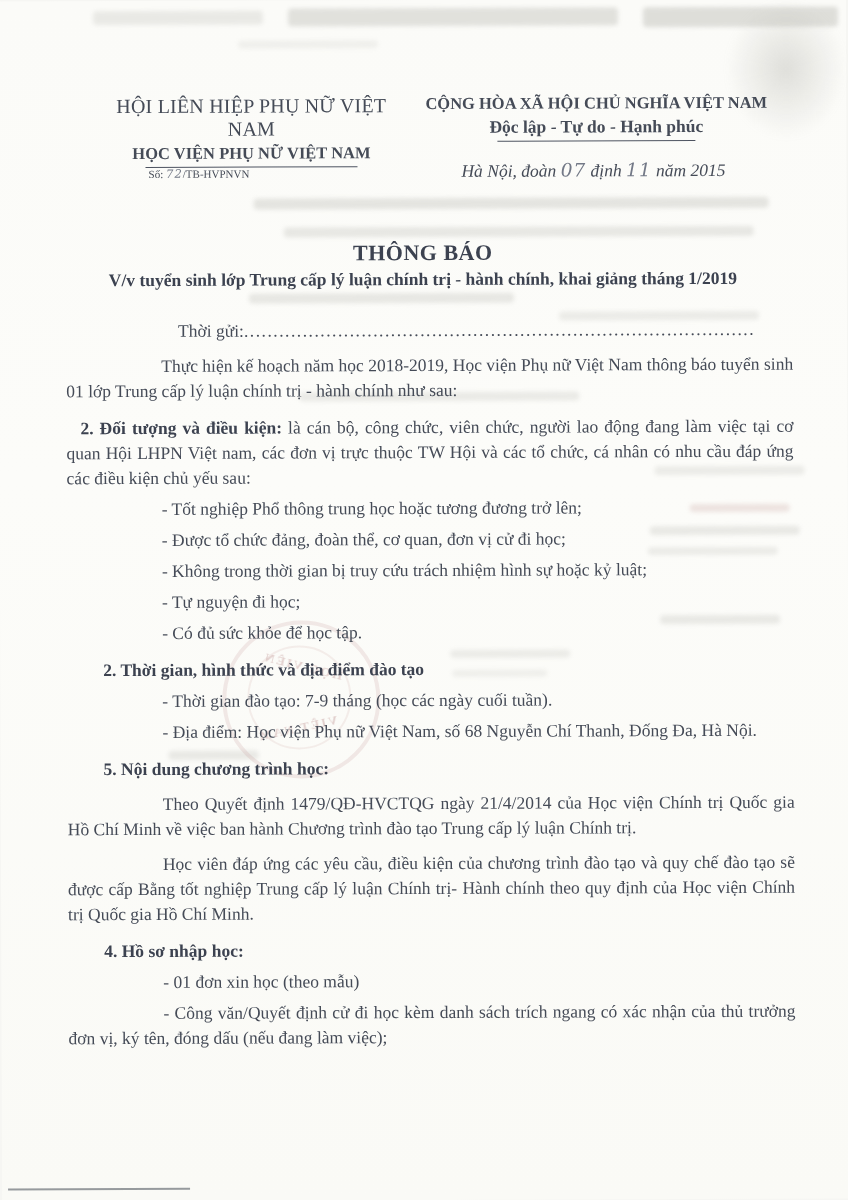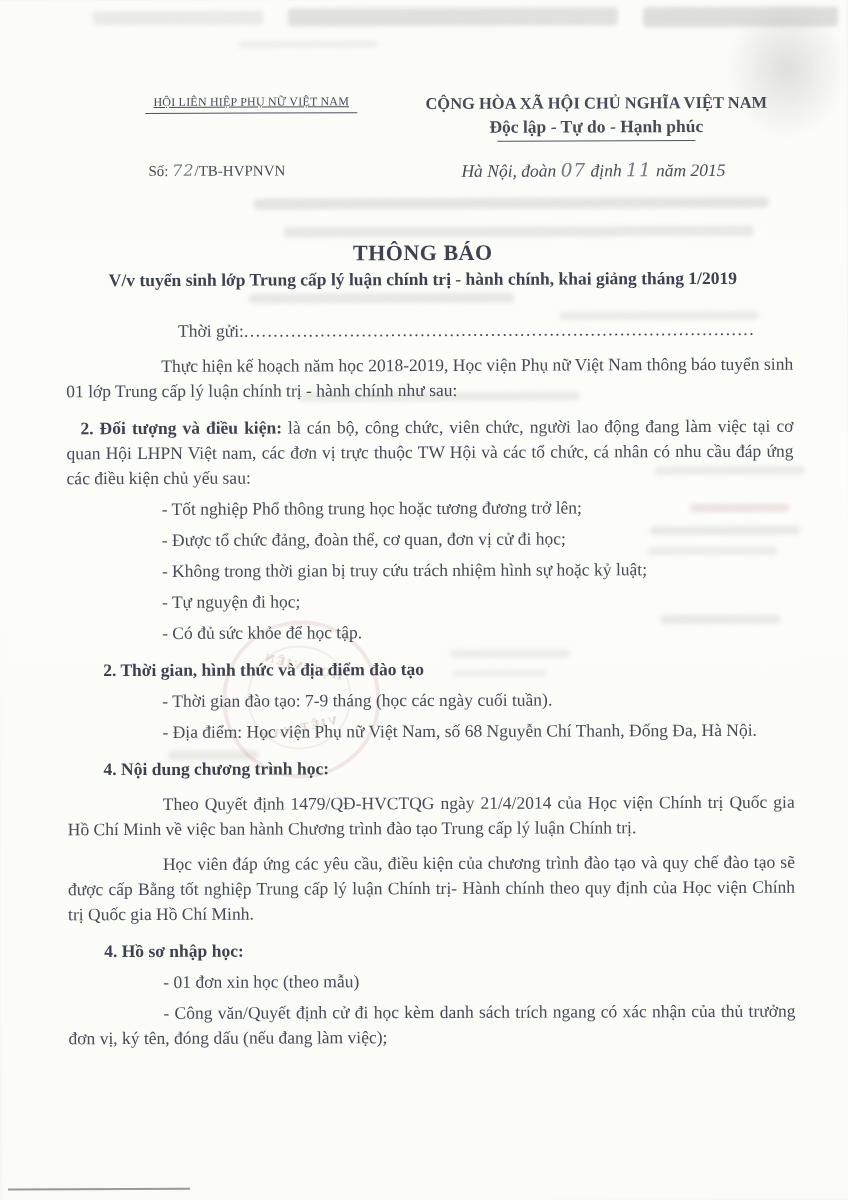--- a/index.html
+++ b/index.html
@@ -40,29 +40,29 @@
     position:absolute;right:0;top:0;width:120px;height:140px;
     background:radial-gradient(closest-side,rgba(170,170,162,.35),rgba(170,170,162,0));
     filter:blur(3px);pointer-events:none;
   }
   .edge-line{
     position:absolute;left:6px;top:1187px;width:182px;height:2px;
     background:#6b7078;opacity:.7;pointer-events:none;
   }
   
   .header-left{position:absolute;top:94px;left:112px;width:282px;text-align:center;}
-  .org-parent{font-size:12px;letter-spacing:.2px;text-decoration:underline;}
+  .org-parent{font-size:20px;letter-spacing:.2px;}
   .org-name{font-size:16.5px;font-weight:bold;margin-top:3px;}
   .rule{border-top:1.6px solid #4d5360;margin:3px auto 0;height:0;}
   .rule-left{width:212px;}
   .rule-right{width:198px;}
   .header-right{position:absolute;top:94px;left:424px;width:348px;text-align:center;}
   .motto1{font-size:16.5px;font-weight:bold;}
   .motto2{font-size:17.5px;font-weight:bold;margin-top:3px;}
-  .doc-number{position:absolute;top:160px;left:150px;font-size:15px;}
+  .doc-number{position:absolute;top:166px;left:150px;font-size:11px;}
   .dateline{position:absolute;top:160px;left:445px;width:300px;font-size:17.5px;font-style:italic;text-align:center;}
   .hand{
     font-family:"DejaVu Serif",serif;font-style:italic;color:#737987;
     font-size:1.06em;letter-spacing:1px;
   }
   
   .doc-title{position:absolute;top:240px;left:0;width:100%;text-align:center;
     font-size:22px;font-weight:bold;letter-spacing:.5px;color:#3c4250;}
   .doc-subtitle{position:absolute;top:269px;left:0;width:100%;text-align:center;
     font-size:17.5px;font-weight:bold;color:#3c4250;}
@@ -105,20 +105,21 @@
 
   <div class="stamp-ring">
     <div class="inner"></div>
     <div class="stamp-text t1">HỌC VIỆN</div>
     <div class="stamp-text t2">VIỆT NAM</div>
   </div>
   <div class="edge-line"></div>
 
   <div class="header-left">
     <div class="org-parent">HỘI LIÊN HIỆP PHỤ NỮ VIỆT NAM</div>
+    <div class="org-name">HỌC VIỆN PHỤ NỮ VIỆT NAM</div>
     <div class="rule rule-left"></div>
   </div>
 
   <div class="header-right">
     <div class="motto1">CỘNG HÒA XÃ HỘI CHỦ NGHĨA VIỆT NAM</div>
     <div class="motto2">Độc lập - Tự do - Hạnh phúc</div>
     <div class="rule rule-right"></div>
   </div>
 
   <div class="doc-number"><span>Số:</span> <span class="hand">72</span><span>/TB-HVPNVN</span></div>
@@ -137,21 +138,21 @@
     <div>
         <p class="sec-head run-in"><b>2. Đối tượng và điều kiện:</b> là cán bộ, công chức, viên chức, người lao động đang làm việc tại cơ quan Hội LHPN Việt nam, các đơn vị trực thuộc TW Hội và các tổ chức, cá nhân có nhu cầu đáp ứng các điều kiện chủ yếu sau:</p>
         <p class="bullet">- Tốt nghiệp Phổ thông trung học hoặc tương đương trở lên;</p>
         <p class="bullet">- Được tổ chức đảng, đoàn thể, cơ quan, đơn vị cử đi học;</p>
         <p class="bullet">- Không trong thời gian bị truy cứu trách nhiệm hình sự hoặc kỷ luật;</p>
         <p class="bullet">- Tự nguyện đi học;</p>
         <p class="bullet">- Có đủ sức khỏe để học tập.</p>
         <p class="sec-head"><b>2. Thời gian, hình thức và địa điểm đào tạo</b></p>
         <p class="bullet">- Thời gian đào tạo: 7-9 tháng (học các ngày cuối tuần).</p>
         <p class="bullet">- Địa điểm: Học viện Phụ nữ Việt Nam, số 68 Nguyễn Chí Thanh, Đống Đa, Hà Nội.</p>
-        <p class="sec-head"><b>4. Nội dung chương trình học:</b></p>
+        <p class="sec-head"><b>5. Nội dung chương trình học:</b></p>
         <p class="indent">Theo Quyết định 1479/QĐ-HVCTQG ngày 21/4/2014 của Học viện Chính trị Quốc gia Hồ Chí Minh về việc ban hành Chương trình đào tạo Trung cấp lý luận Chính trị.</p>
         <p class="indent">Học viên đáp ứng các yêu cầu, điều kiện của chương trình đào tạo và quy chế đào tạo sẽ được cấp Bằng tốt nghiệp Trung cấp lý luận Chính trị- Hành chính theo quy định của Học viện Chính trị Quốc gia Hồ Chí Minh.</p>
         <p class="sec-head"><b>4. Hồ sơ nhập học:</b></p>
         <p class="bullet">- 01 đơn xin học (theo mẫu)</p>
         <p class="bullet">- Công văn/Quyết định cử đi học kèm danh sách trích ngang có xác nhận của thủ trưởng đơn vị, ký tên, đóng dấu (nếu đang làm việc);</p>
       </div>
   </div>
 
 </div>
 

